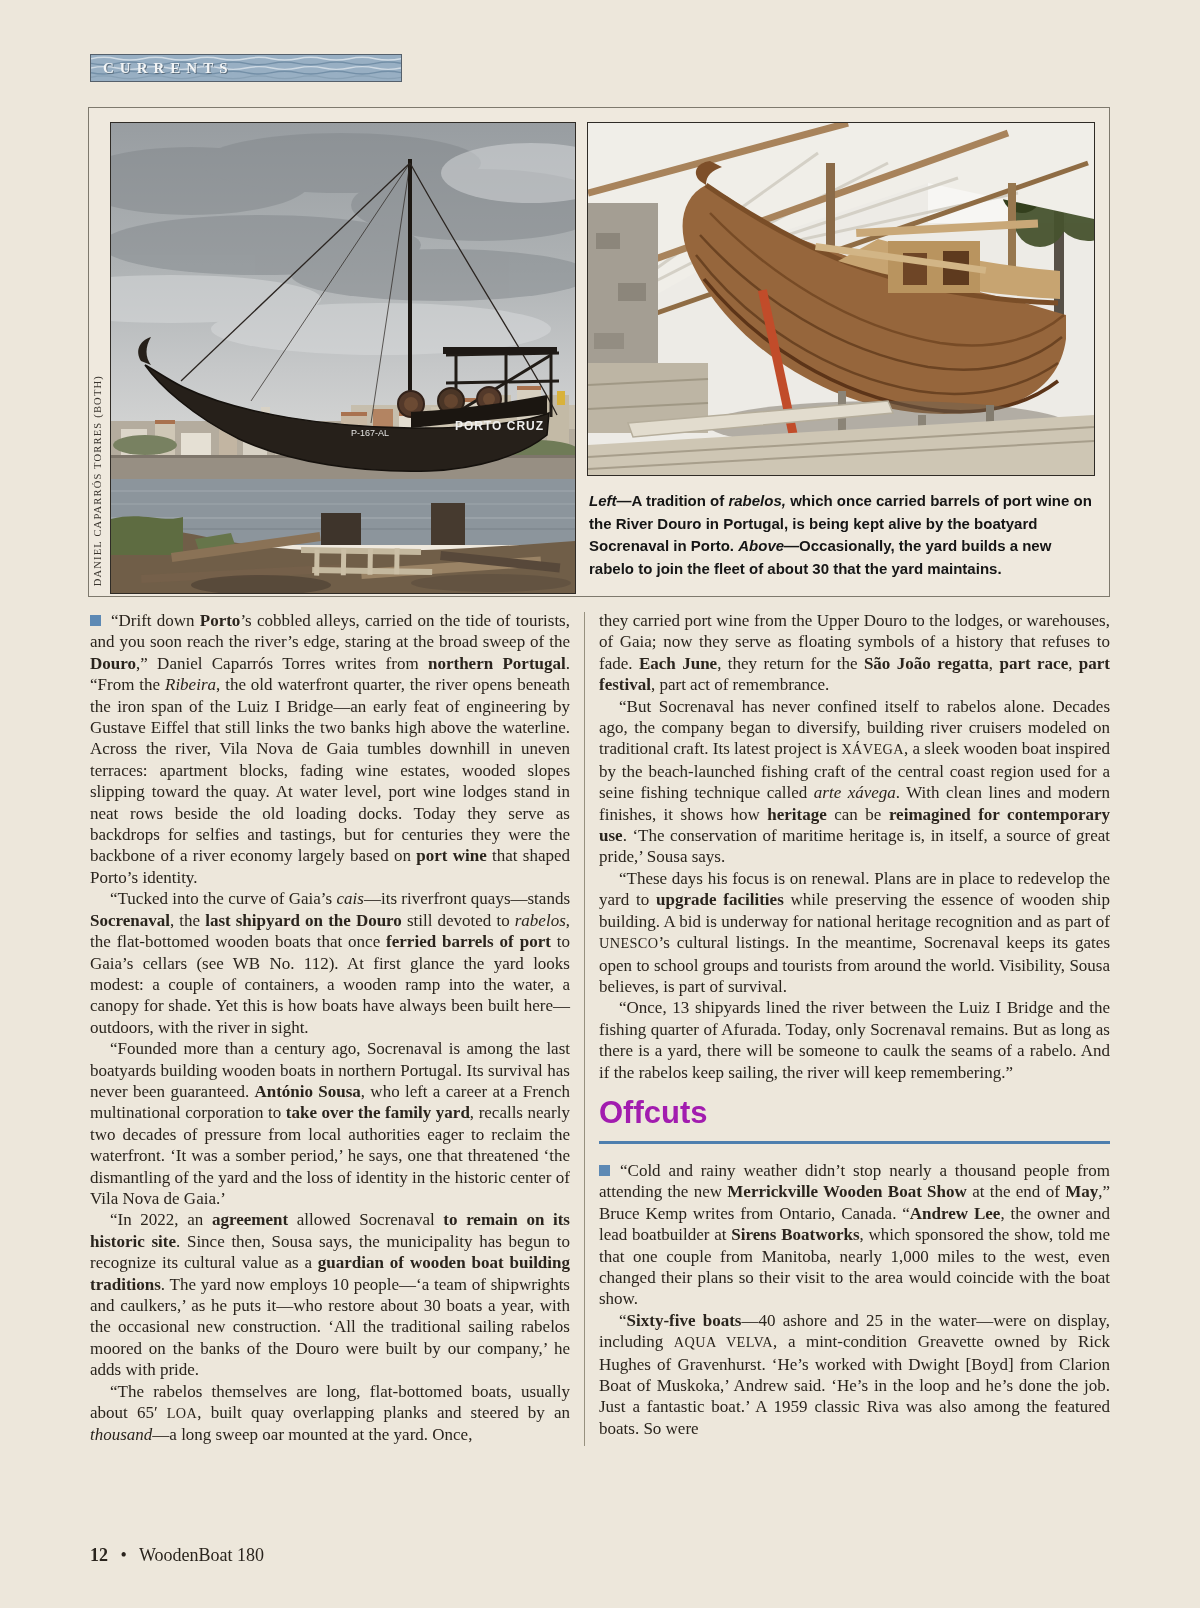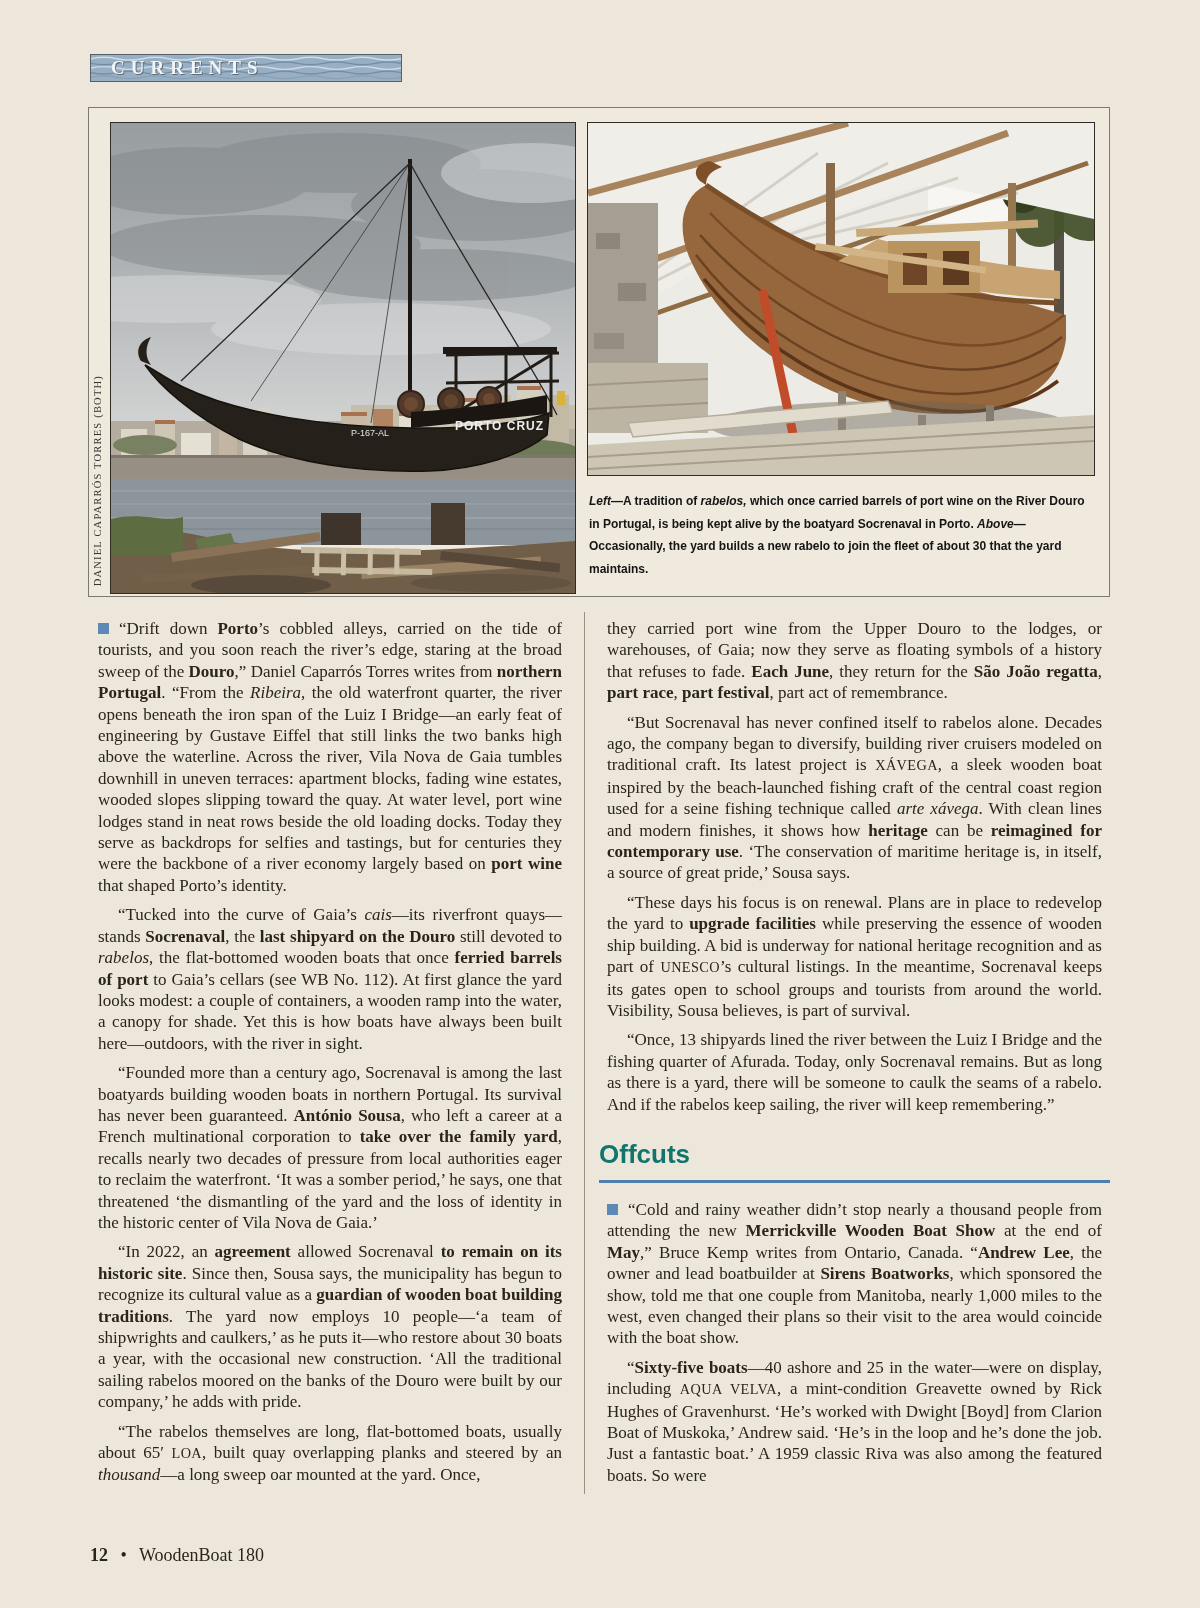--- a/index.html
+++ b/index.html
@@ -11,63 +11,63 @@
     overflow:hidden;
   }
   
   .banner{
     position:absolute;left:90px;top:54px;width:312px;height:28px;
     border:1px solid #55606B;box-sizing:border-box;overflow:hidden;
   }
   .banner svg.waves{position:absolute;inset:0;width:100%;height:100%;display:block;}
   .banner .banner-text{
     position:absolute;inset:0;display:flex;align-items:center;
-    padding-left:20px;
-    font-family:"Liberation Serif",serif;font-weight:bold;font-size:19px;
+    padding-left:12px;
+    font-family:"Liberation Serif",serif;font-weight:bold;font-size:15px;
     letter-spacing:6px;color:#F3F5F6;
     text-shadow:1px 1px 0 #5A6B7A;
   }
   
   .photo-box{
     position:absolute;left:88px;top:107px;width:1022px;height:490px;
     border:1px solid #7E796D;box-sizing:border-box;background:#EFE9DE;
   }
   .credit{
     position:absolute;left:3px;bottom:10px;
     writing-mode:vertical-rl;transform:rotate(180deg);
     font-family:"Liberation Serif",serif;font-size:10.5px;
     letter-spacing:1.2px;color:#3A352E;white-space:nowrap;
   }
   .photo-left{position:absolute;left:21px;top:14px;width:464px;height:470px;border:1px solid #2F2B26;display:block;}
   .photo-right{position:absolute;left:498px;top:14px;width:506px;height:352px;border:1px solid #2F2B26;display:block;}
   .caption{
     position:absolute;left:500px;top:382px;width:504px;
     font-family:"Liberation Sans",sans-serif;font-weight:bold;
-    font-size:12px;line-height:22.5px;color:#151515;
+    font-size:15px;line-height:22.5px;color:#151515;
   }
   .caption .i{font-style:italic;}
   
   .columns{position:absolute;left:90px;top:610px;width:1020px;display:flex;align-items:stretch;}
   .col1{width:480px;}
   .col2{flex:1;}
   .divider{width:1px;background:#97917F;margin:2px 14px 0 14px;}
   p.para{
-    margin:8px;text-indent:20px;
+    margin:0;text-indent:20px;
     font-family:"Liberation Serif",serif;font-size:17px;line-height:21.4px;
     text-align:justify;color:#2A241D;
   }
   p.para.noindent,p.para.has-bullet{text-indent:0;}
   .bullet{display:inline-block;width:11px;height:11px;background:#5D89B4;margin-right:10px;}
   .b{font-weight:bold;}
   .i{font-style:italic;}
   .bi{font-weight:normal;font-style:italic;}
   .sc{font-size:0.84em;letter-spacing:0.4px;}
   .offcuts-h{
     font-family:"Liberation Sans",sans-serif;font-weight:bold;
-    font-size:26px;color:#0f766e;margin:24px 0 10px 0;
+    font-size:31px;color:#a21caf;margin:12px 0 10px 0;
   }
   .offcuts-rule{height:3px;background:#4E7FAE;margin-bottom:16px;}
   
   .footer{
     position:absolute;left:90px;top:1545px;
     font-family:"Liberation Serif",serif;font-size:18px;color:#2A241D;
   }
   .footer .num{font-weight:bold;margin-top:24px;}
   .footer .sep{margin:0 8px;}
 </style>

